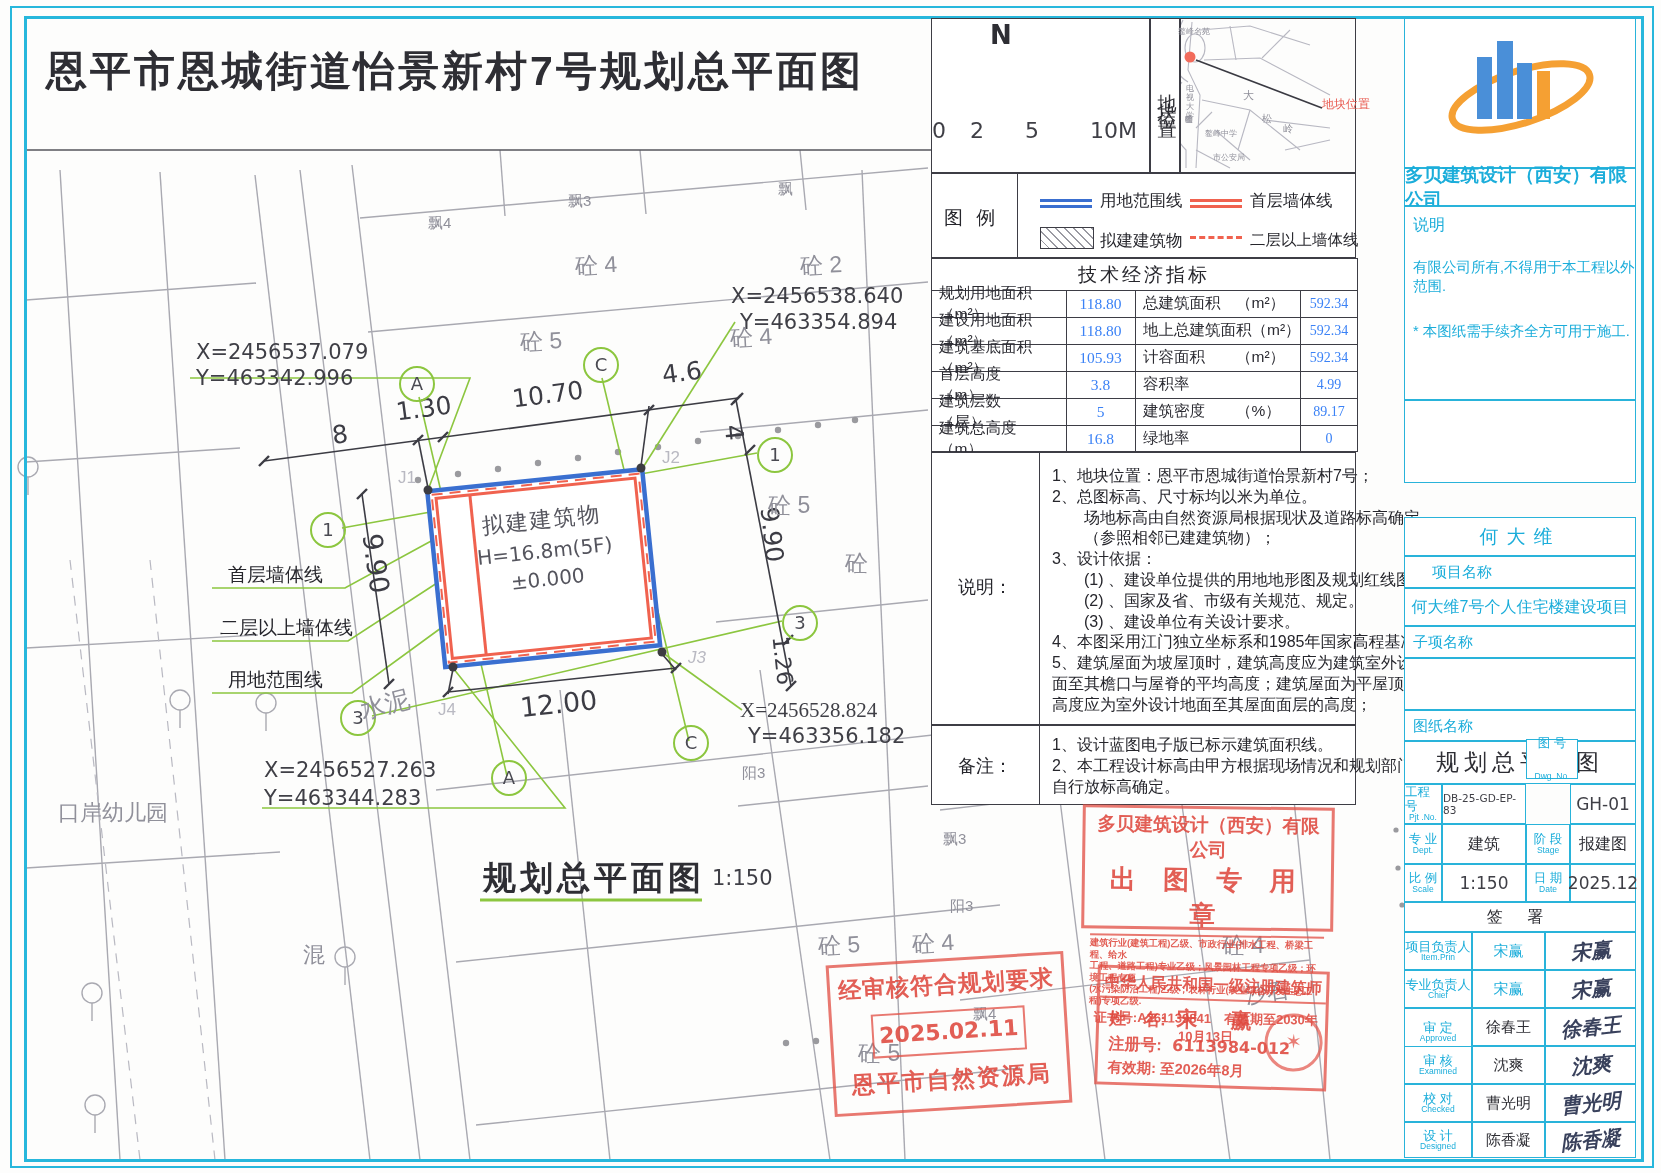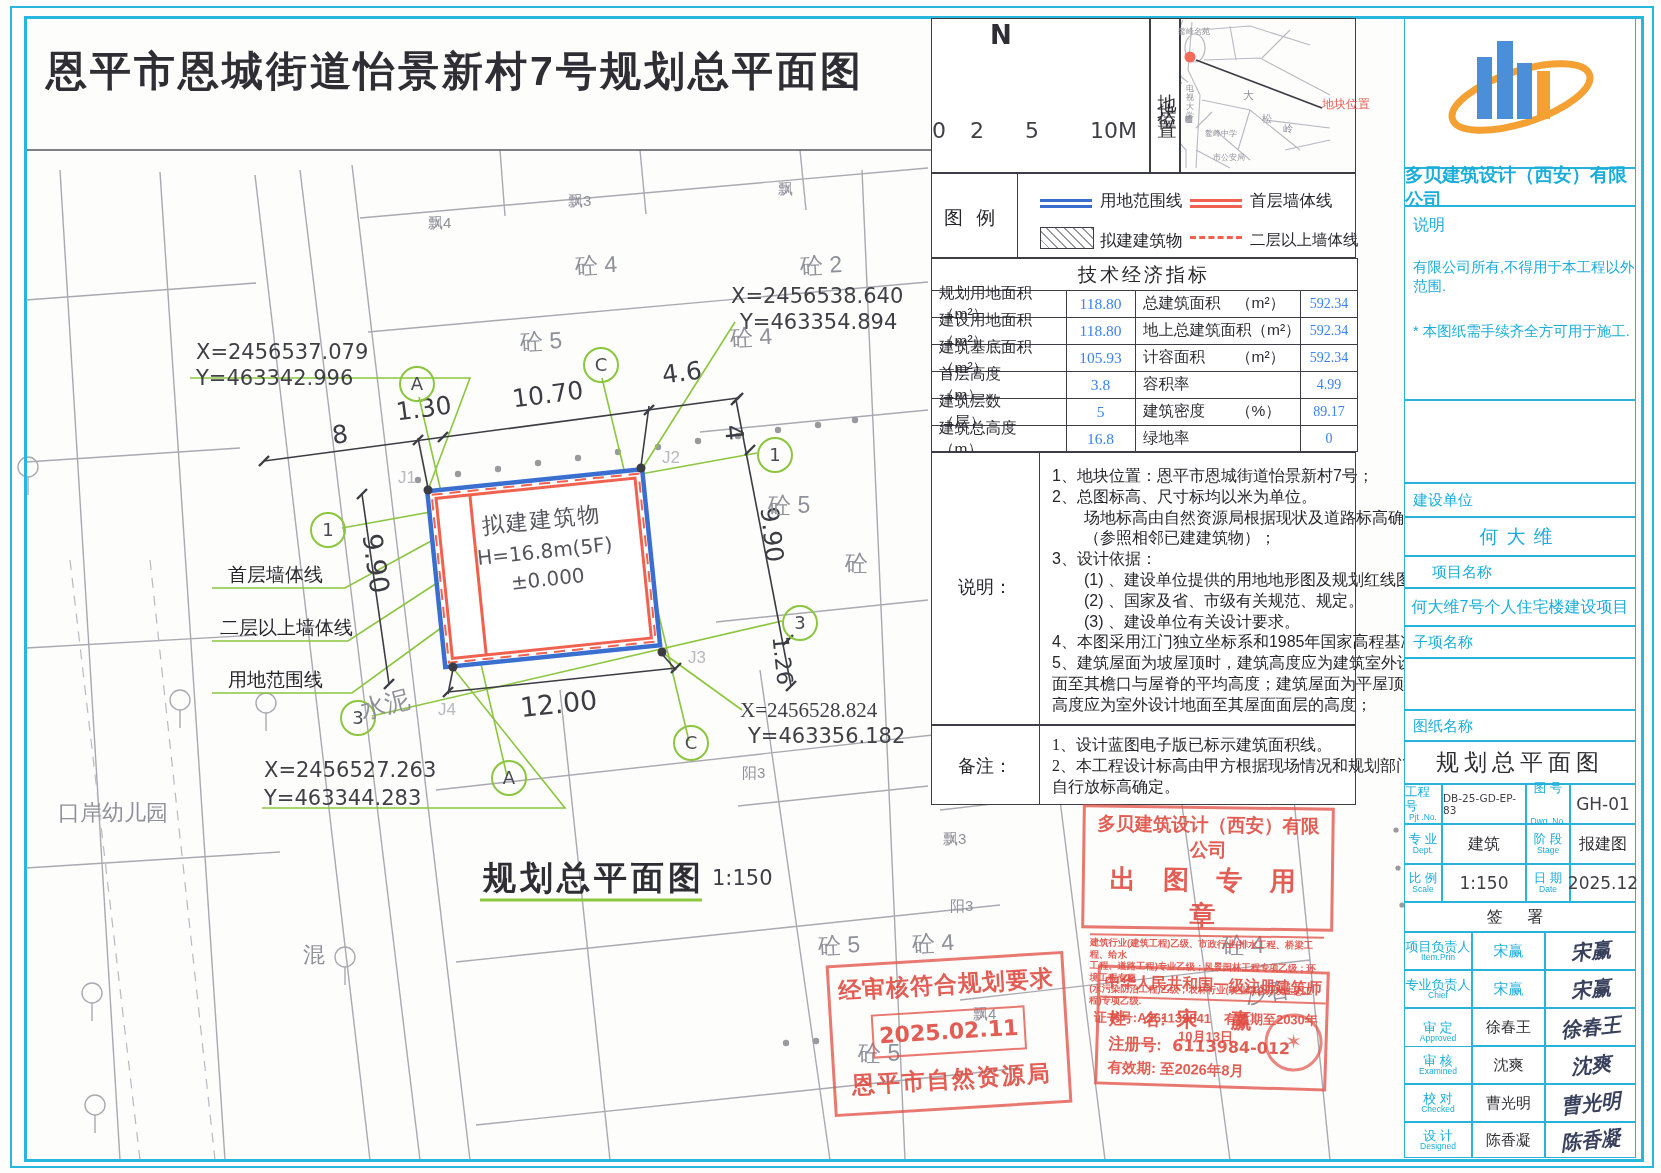--- a/index.html
+++ b/index.html
@@ -255,21 +255,21 @@
   <div class="t" style="left:228px;top:667px;font-size:19px;color:#26262c;">用地范围线</div>
 
   <div class="t" style="left:432px;top:505px;width:225px;transform:rotate(-6deg);text-align:center;color:#55555e;">
     <div style="font-size:22px;letter-spacing:2px;">拟建建筑物</div>
     <div class="cad" style="font-size:20px;margin-top:4px;color:#55555e;">H=16.8m(5F)</div>
     <div class="cad" style="font-size:20px;margin-top:4px;color:#55555e;">±0.000</div>
   </div>
 
   <div class="t ltgray" style="left:398px;top:468px;font-size:17px;">J1</div>
   <div class="t ltgray" style="left:662px;top:448px;font-size:17px;">J2</div>
-  <div class="t ltgray" style="left:688px;top:648px;font-size:17px;">J3</div>
+  <div class="t ltgray" style="left:688px;top:648px;font-size:17px;font-style:italic;">J3</div>
   <div class="t ltgray" style="left:438px;top:700px;font-size:17px;">J4</div>
 
   <div class="t gray" style="left:575px;top:250px;font-size:23px;transform:rotate(-3deg);">砼 4</div>
   <div class="t gray" style="left:800px;top:250px;font-size:23px;transform:rotate(-3deg);">砼 2</div>
   <div class="t gray" style="left:520px;top:326px;font-size:23px;transform:rotate(-3deg);">砼 5</div>
   <div class="t gray" style="left:730px;top:322px;font-size:23px;transform:rotate(-3deg);">砼 4</div>
   <div class="t gray" style="left:428px;top:214px;font-size:15px;">飘4</div>
   <div class="t gray" style="left:568px;top:192px;font-size:15px;">飘3</div>
   <div class="t gray" style="left:778px;top:180px;font-size:15px;">飘</div>
   <div class="t gray" style="left:768px;top:490px;font-size:23px;">砼 5</div>
@@ -376,21 +376,21 @@
     <div class="note-line">　　(3) 、建设单位有关设计要求。</div>
     <div class="note-line">4、本图采用江门独立坐标系和1985年国家高程基准；</div>
     <div class="note-line">5、建筑屋面为坡屋顶时，建筑高度应为建筑室外设计地</div>
     <div class="note-line">面至其檐口与屋脊的平均高度；建筑屋面为平屋顶时，建筑</div>
     <div class="note-line">高度应为室外设计地面至其屋面面层的高度；</div>
   </div>
 
   <div class="box" style="left:931px;top:725px;width:425px;height:80px;"></div>
   <div class="box" style="left:931px;top:725px;width:109px;height:80px;"></div>
   <div class="t" style="left:958px;top:754px;font-size:18px;color:#26262c;">备注：</div>
-  <div class="abs" style="left:1052px;top:734px;font-family:Liberation Serif, serif;">
+  <div class="abs" style="left:1052px;top:734px;">
     <div class="note-line" style="line-height:21px;">1、设计蓝图电子版已标示建筑面积线。</div>
     <div class="note-line" style="line-height:21px;">2、本工程设计标高由甲方根据现场情况和规划部门要求</div>
     <div class="note-line" style="line-height:21px;">自行放标高确定。</div>
   </div>
 
   <div class="cybox" style="left:1404px;top:18px;width:232px;height:150px;">
     <svg width="232" height="150" viewBox="0 0 232 150">
       <g transform="translate(116,78)">
         <ellipse cx="0" cy="0" rx="72" ry="26" fill="none" stroke="#f5a033" stroke-width="7" transform="rotate(-18)"></ellipse>
         <rect x="-44" y="-40" width="15" height="62" fill="#4a8fd8"></rect>
@@ -402,23 +402,20 @@
   </div>
   <div class="cybox cell-center" style="left:1404px;top:168px;width:232px;height:38px;">
     <span class="cyan" style="font-size:18.5px;font-weight:bold;">多贝建筑设计（西安）有限公司</span>
   </div>
   <div class="cybox" style="left:1404px;top:206px;width:232px;height:194px;">
     <div class="cyan" style="font-size:16px;margin:8px 0 0 8px;">说明</div>
     <div class="cyan" style="font-size:14.5px;margin:22px 0 0 8px;">有限公司所有,不得用于本工程以外范围.</div>
     <div class="cyan" style="font-size:14.5px;margin:26px 0 0 8px;">* 本图纸需手续齐全方可用于施工.</div>
   </div>
   <div class="cybox" style="left:1404px;top:400px;width:232px;height:83px;"></div>
-  <div class="cybox" style="left:1404px;top:483px;width:232px;height:34px;">
-    <span class="cyan t" style="left:8px;top:7px;font-size:15px;">建设单位</span>
-  </div>
   <div class="cybox cell-center" style="left:1404px;top:517px;width:232px;height:39px;">
     <span class="cyan" style="font-size:19px;letter-spacing:8px;">何大维</span>
   </div>
   <div class="cybox" style="left:1404px;top:556px;width:232px;height:32px;">
     <span class="cyan t" style="left:8px;top:6px;font-size:15px;margin-left:19px;">项目名称</span>
   </div>
   <div class="cybox cell-center" style="left:1404px;top:588px;width:232px;height:38px;">
     <span class="cyan" style="font-size:16px;">何大维7号个人住宅楼建设项目</span>
   </div>
   <div class="cybox" style="left:1404px;top:626px;width:232px;height:32px;">
@@ -434,21 +431,21 @@
     <span style="font-size:23px;letter-spacing:5px;color:#2e2e34;">规划总平面图</span>
   </div>
 
   <div class="cybox meta-lab" style="left:1404px;top:784px;width:38px;height:40px;">
     <span class="cyan" style="font-size:12.5px;">工程号</span>
     <span class="cyan" style="font-size:8.5px;">Pjt .No.</span>
   </div>
   <div class="cybox cell-center" style="left:1442px;top:784px;width:84px;height:40px;">
     <span class="cad" style="font-size:10.5px;">DB-25-GD-EP-83</span>
   </div>
-  <div class="cybox meta-lab" style="left:1526px;top:784px;width:44px;height:40px;gap:21px;">
+  <div class="cybox meta-lab" style="left:1526px;top:739px;width:52px;height:40px;gap:21px;">
     <span class="cyan" style="font-size:12.5px;">图 号</span>
     <span class="cyan" style="font-size:8.5px;">Dwg. No.</span>
   </div>
   <div class="cybox cell-center" style="left:1570px;top:784px;width:66px;height:40px;">
     <span class="cad" style="font-size:17px;">GH-01</span>
   </div>
   <div class="cybox meta-lab" style="left:1404px;top:824px;width:38px;height:40px;">
     <span class="cyan" style="font-size:12.5px;">专 业</span>
     <span class="cyan" style="font-size:8.5px;">Dept.</span>
   </div>

